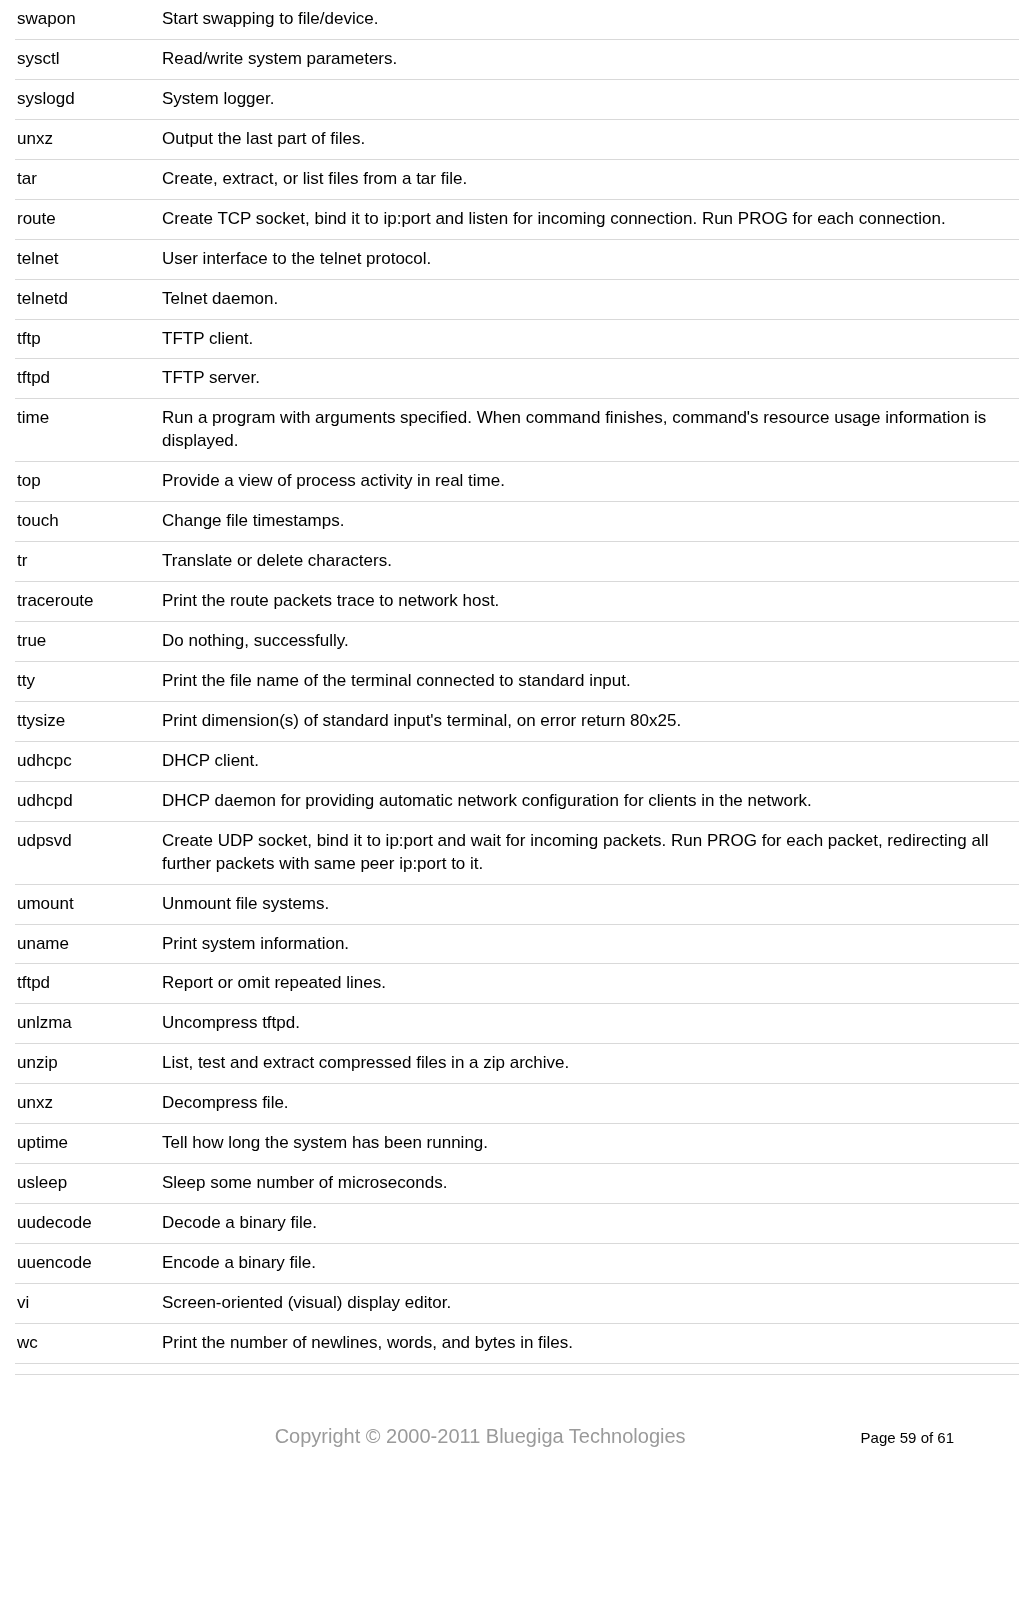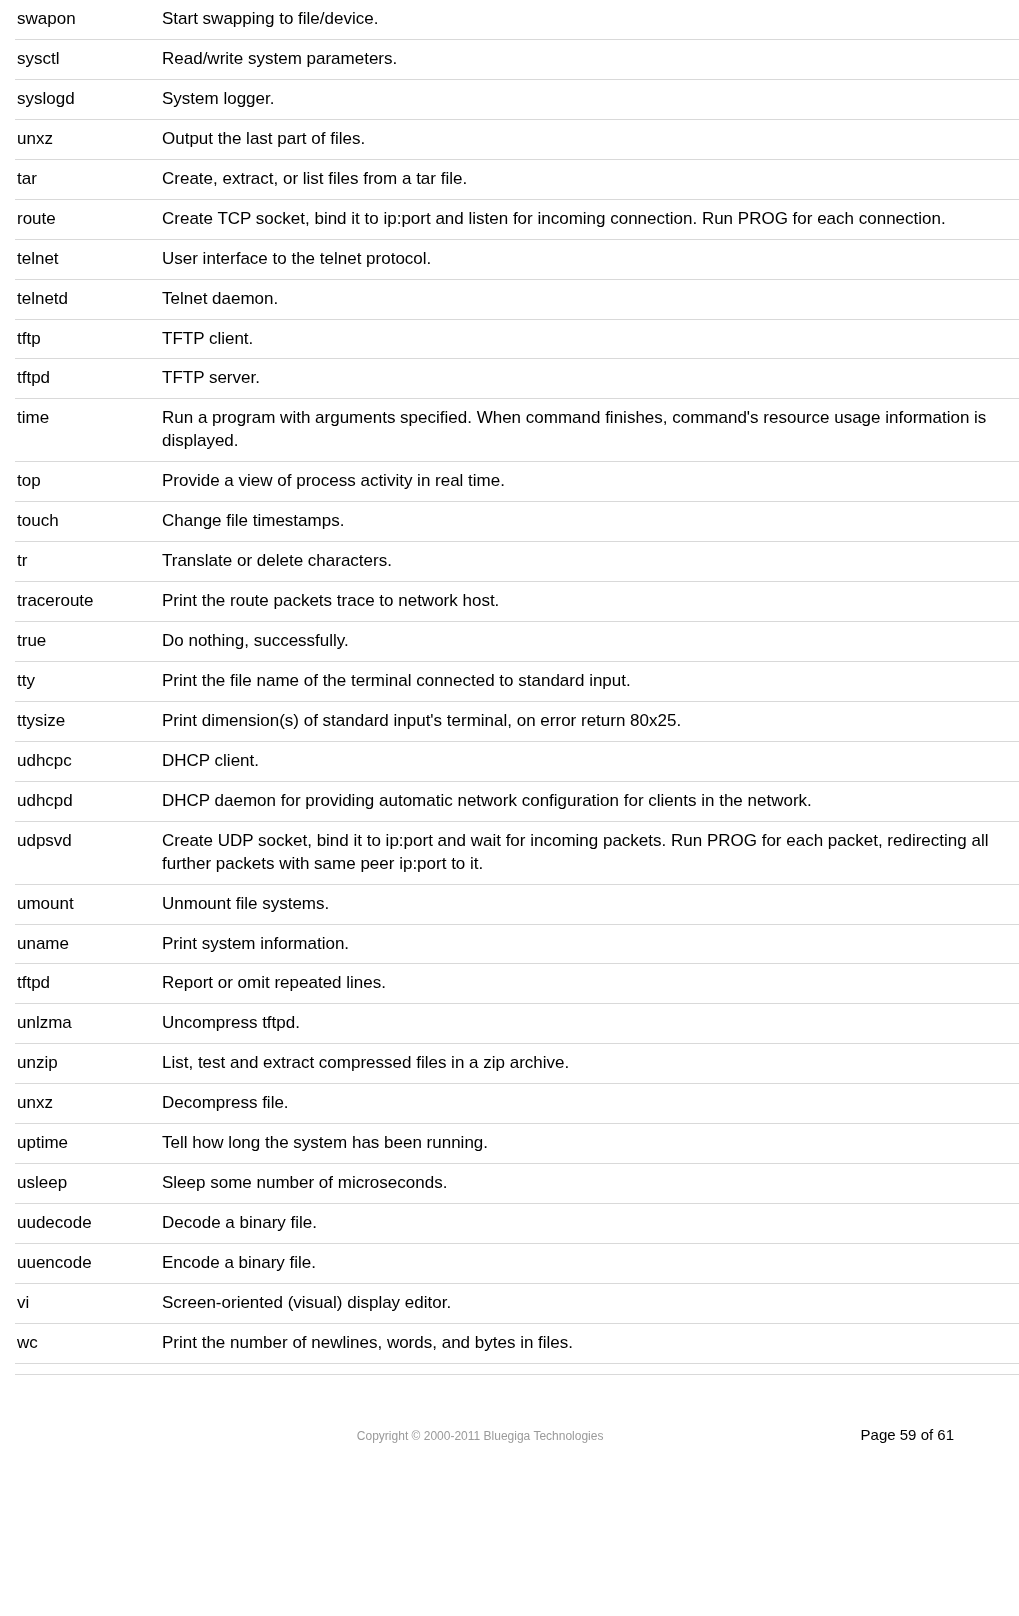--- a/index.html
+++ b/index.html
@@ -44,21 +44,21 @@
     width: 100%;
     display: flex;
     justify-content: space-between;
     align-items: baseline;
     padding: 0 80px 10px 80px;
     box-sizing: border-box;
   }
   .footer-left { visibility: hidden; }
   .footer-center {
     color: #9a9a9a;
-    font-size: 12px;
+    font-size: 20px;
     text-align: center;
     flex: 1;
   }
   .footer-right {
     color: #000000;
     font-size: 15px;
     white-space: nowrap;
   }
 </style>
 </head>

